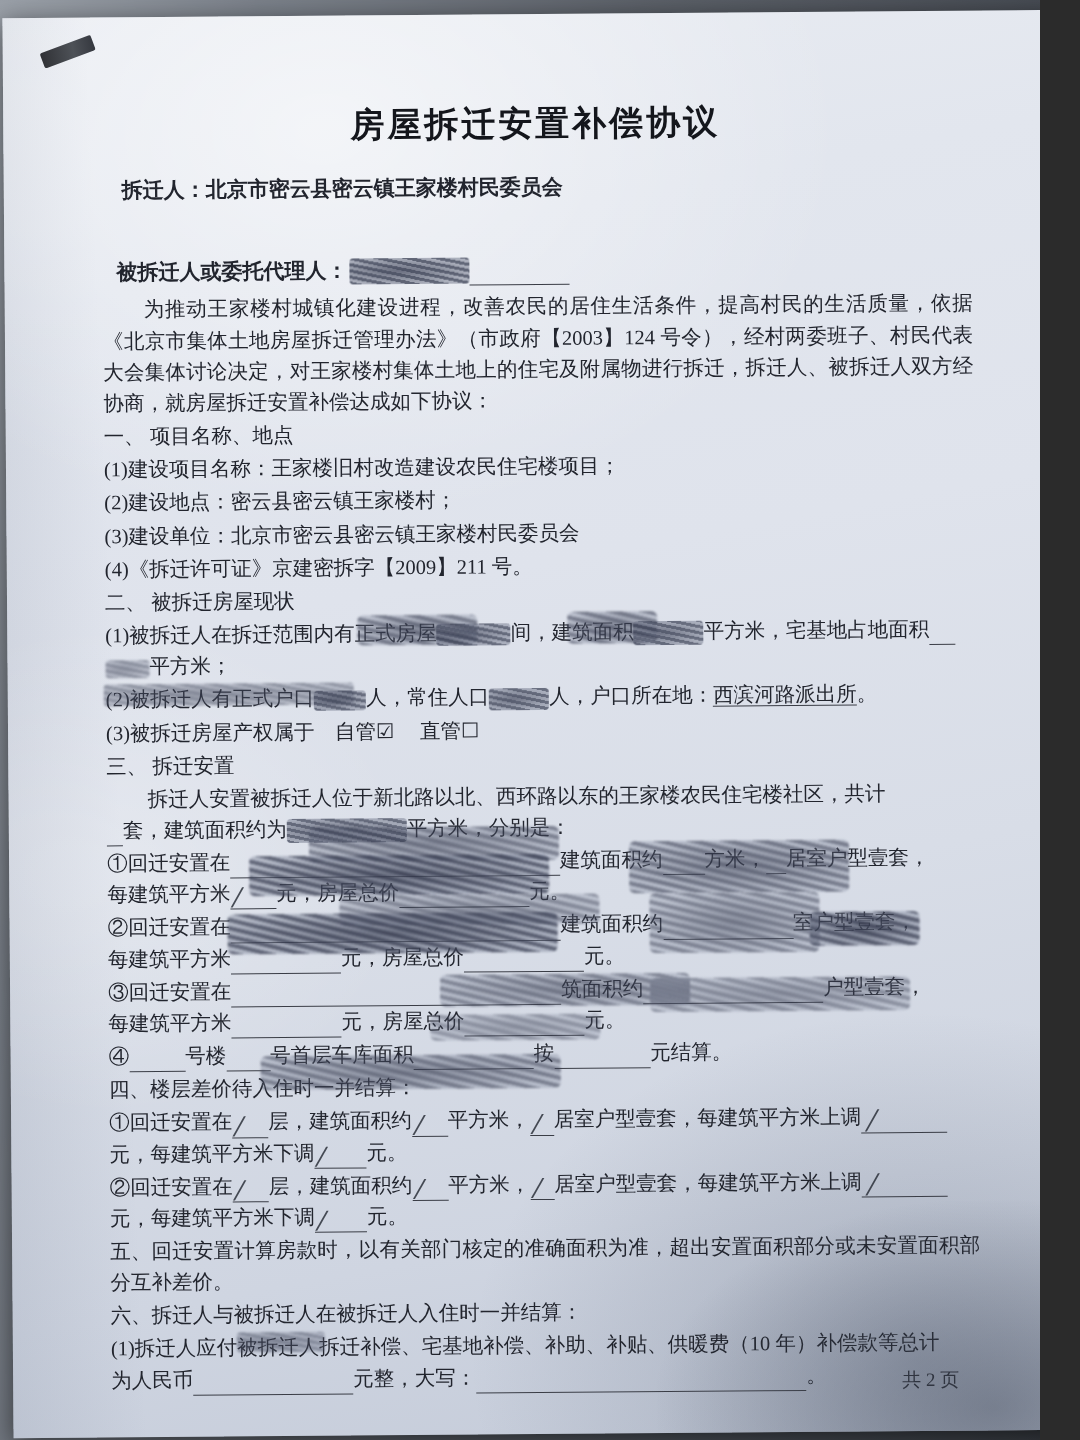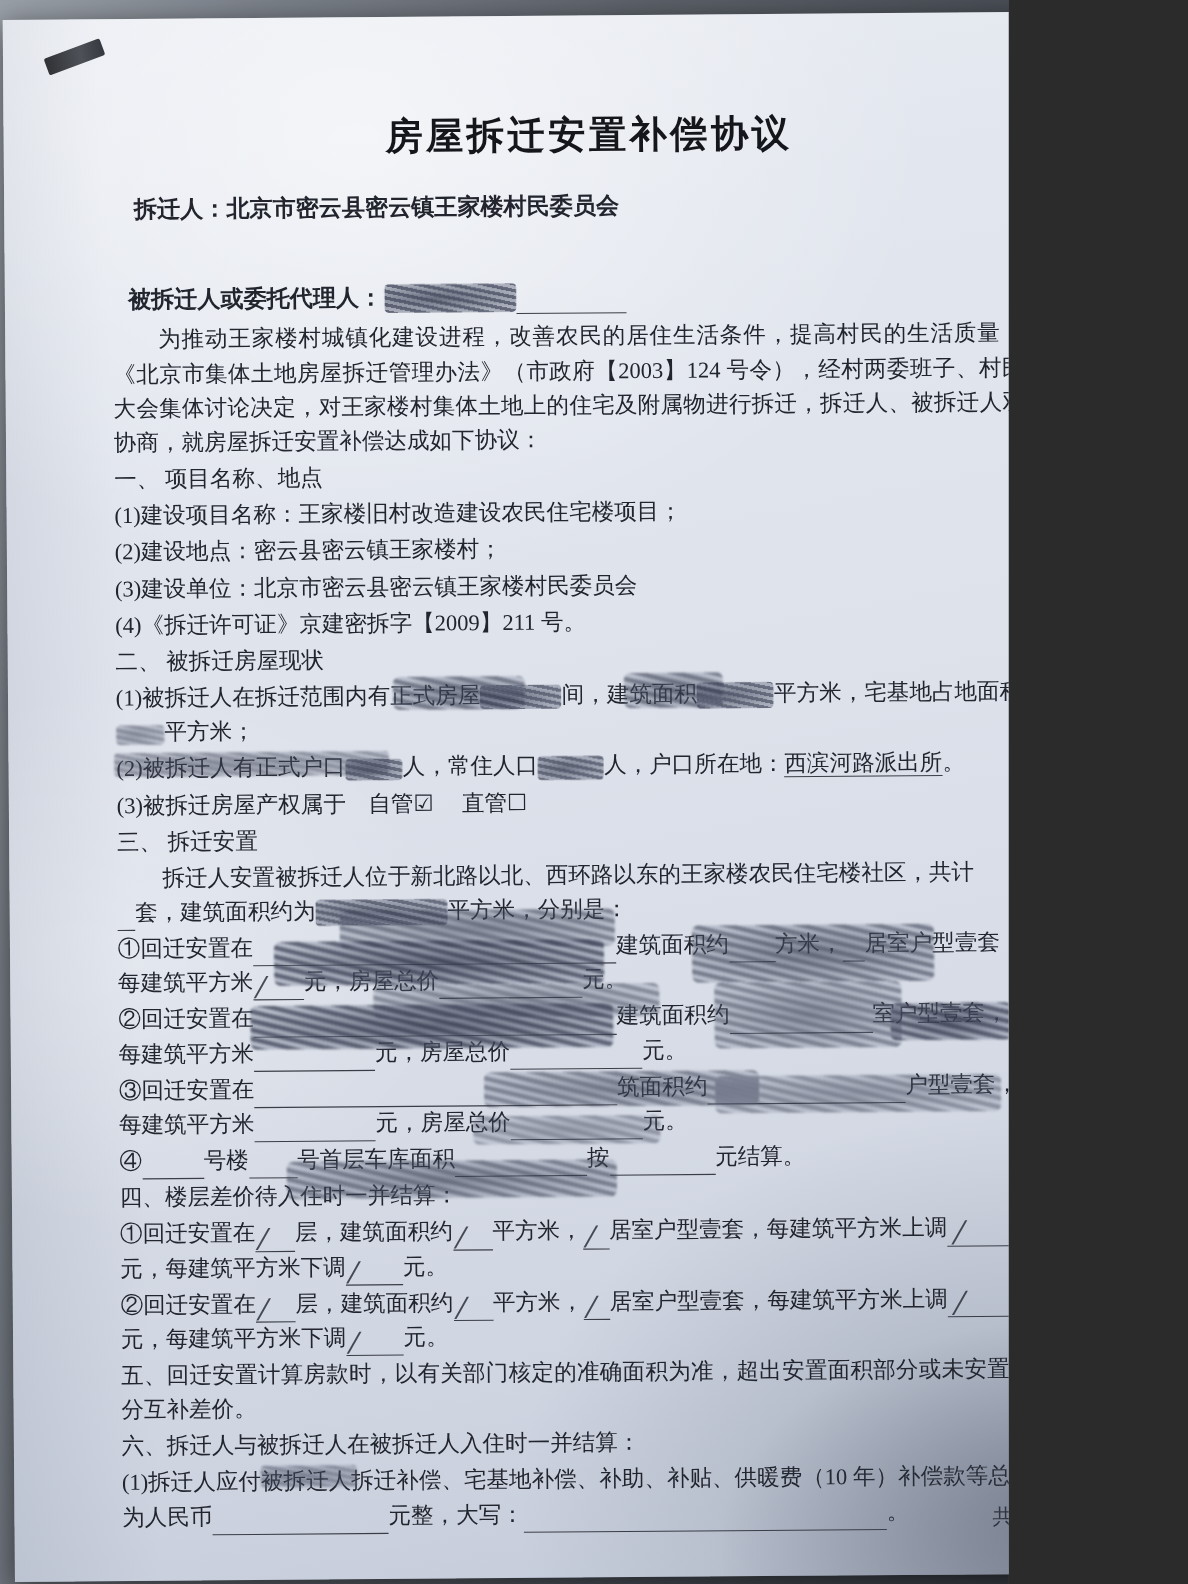--- a/index.html
+++ b/index.html
@@ -10,26 +10,25 @@
   body {
     width: 1080px;
     height: 1440px;
     overflow: hidden;
     font-family: "Liberation Serif", "DejaVu Serif", serif;
   }
 
   
   #photo {
     position: relative;
-    width: 893px;
+    width: 1040px;
     height: 1440px;
     background:
       radial-gradient(ellipse at 20% 5%, #8e939b 0%, #6d727a 25%, #585d66 55%, #3f434a 100%);
     overflow: hidden;
-    padding-left: 24px;
   }
 
   
   #surface {
     position: absolute;
     inset: 0;
     background:
       linear-gradient(105deg, #9aa0a8 0%, #7b818a 18%, #5d626a 45%, #474c54 75%, #35393f 100%);
   }
 

